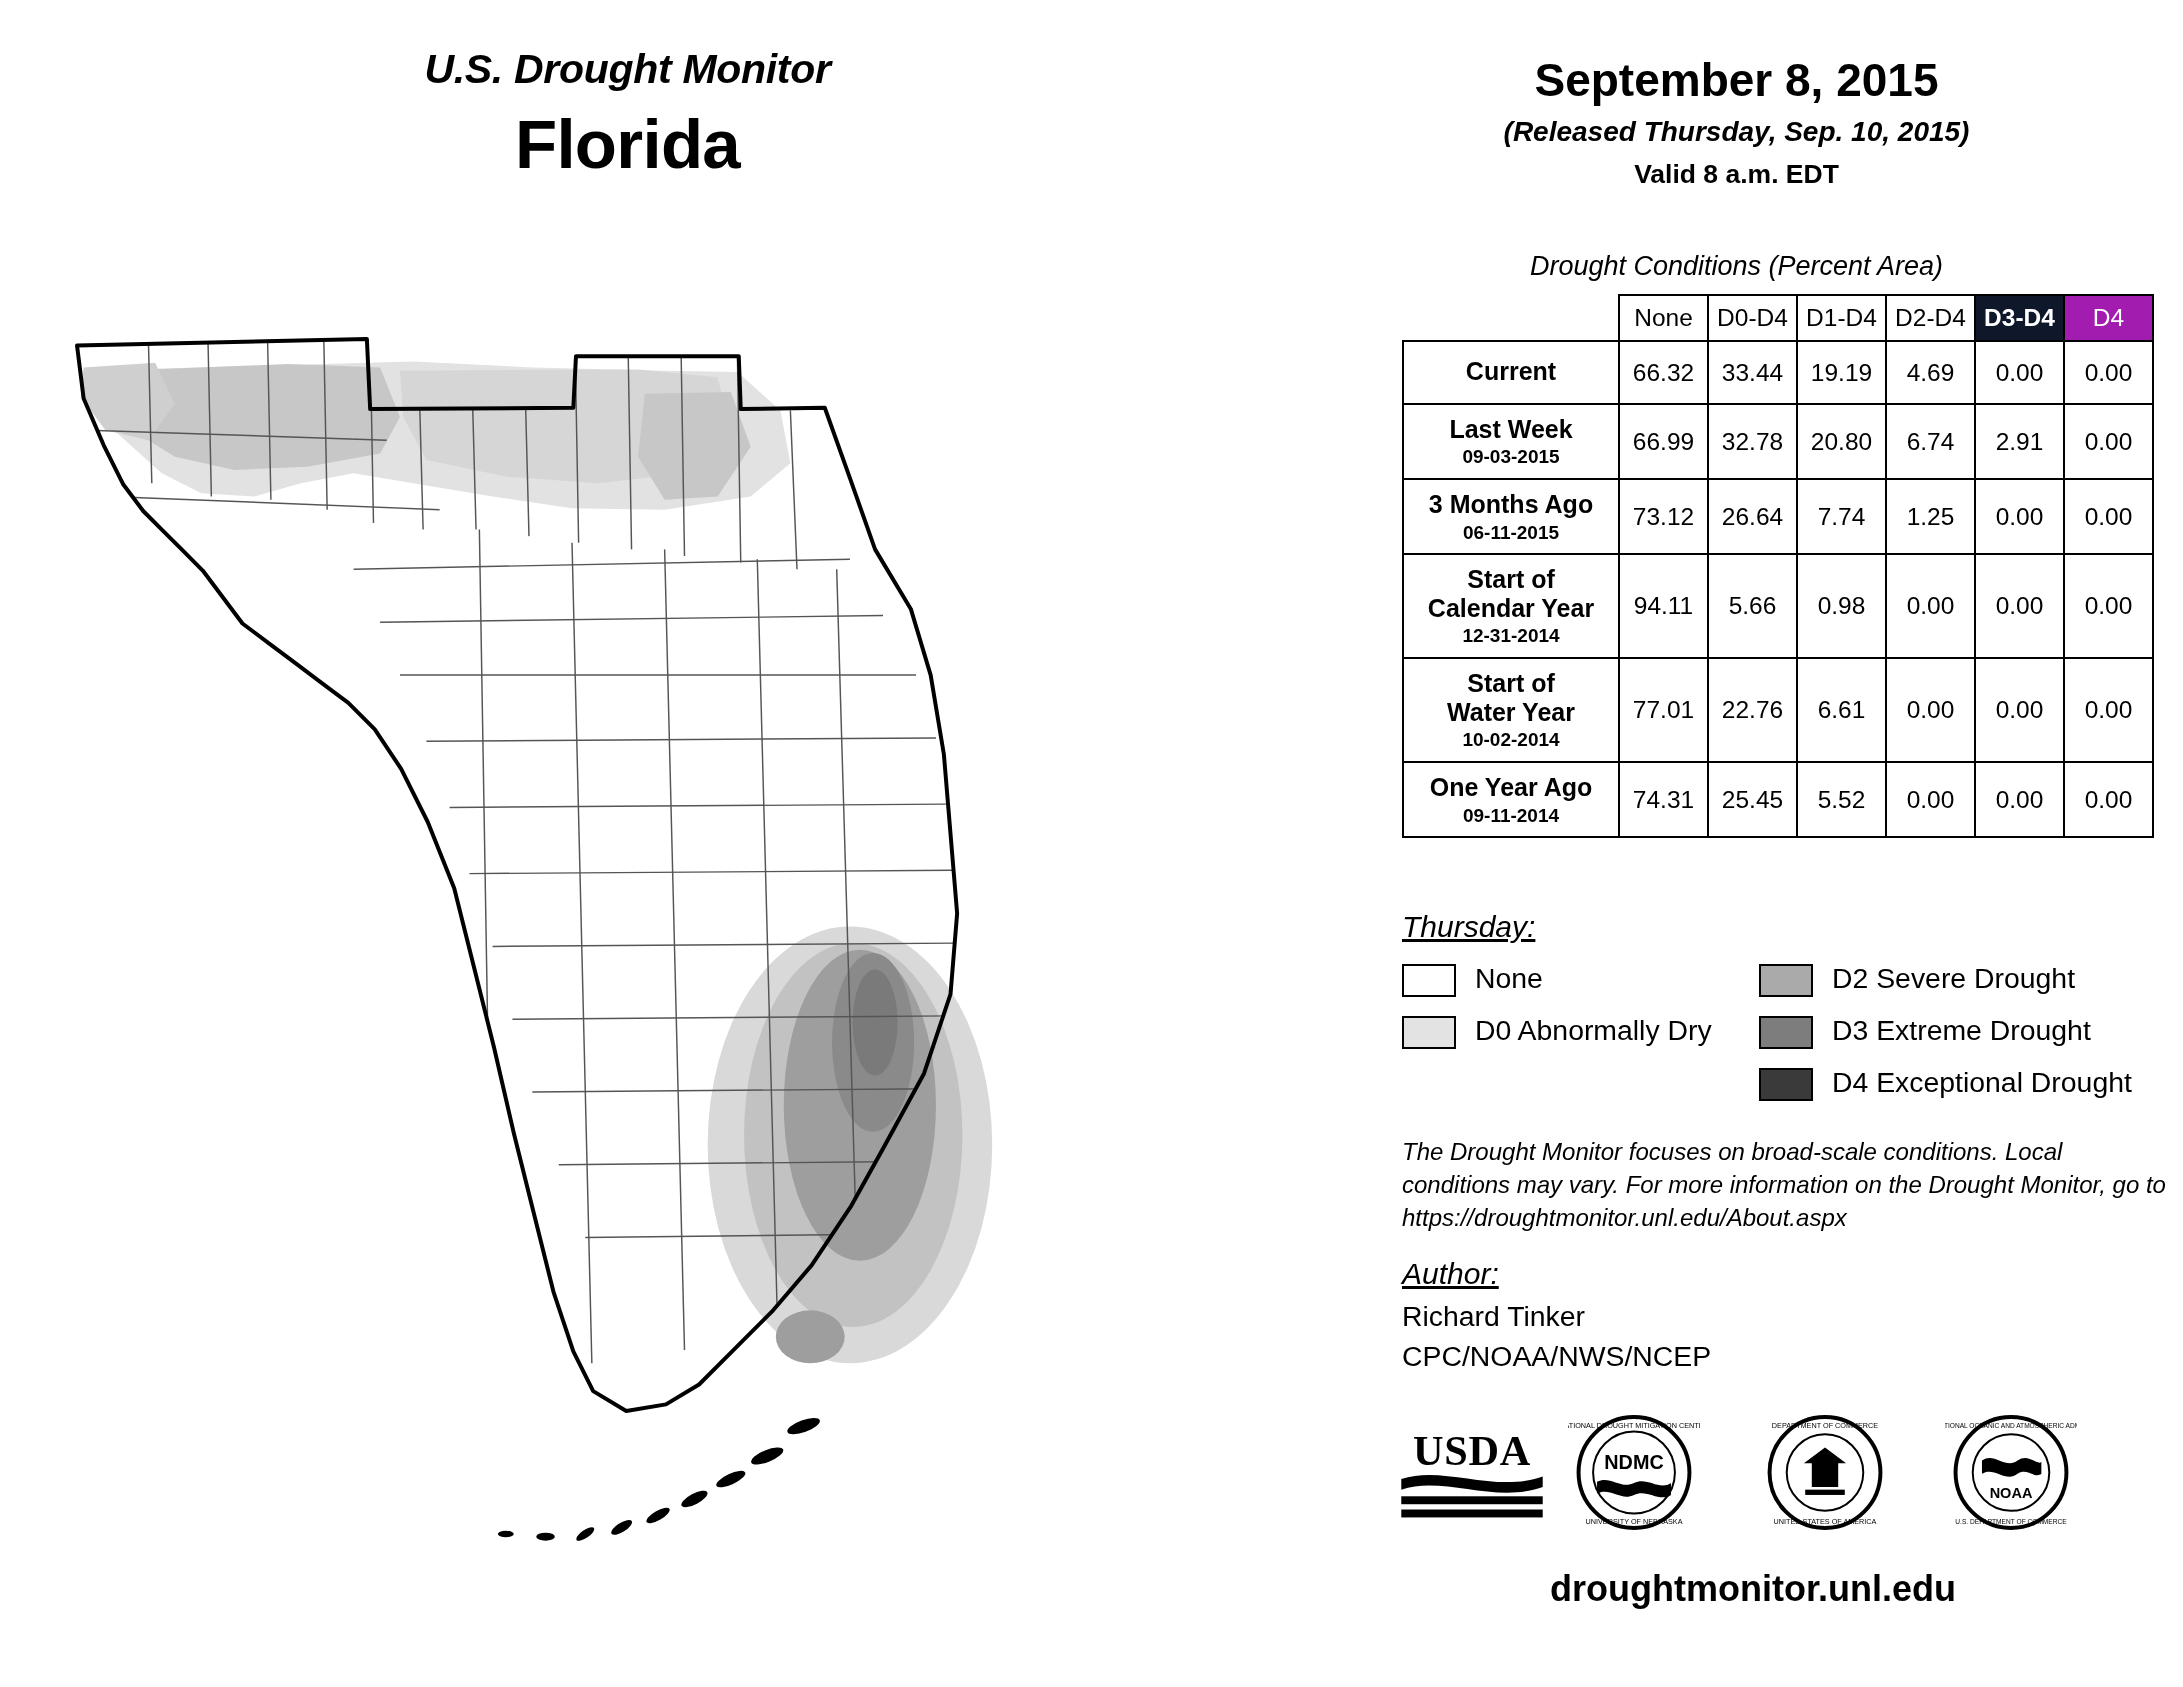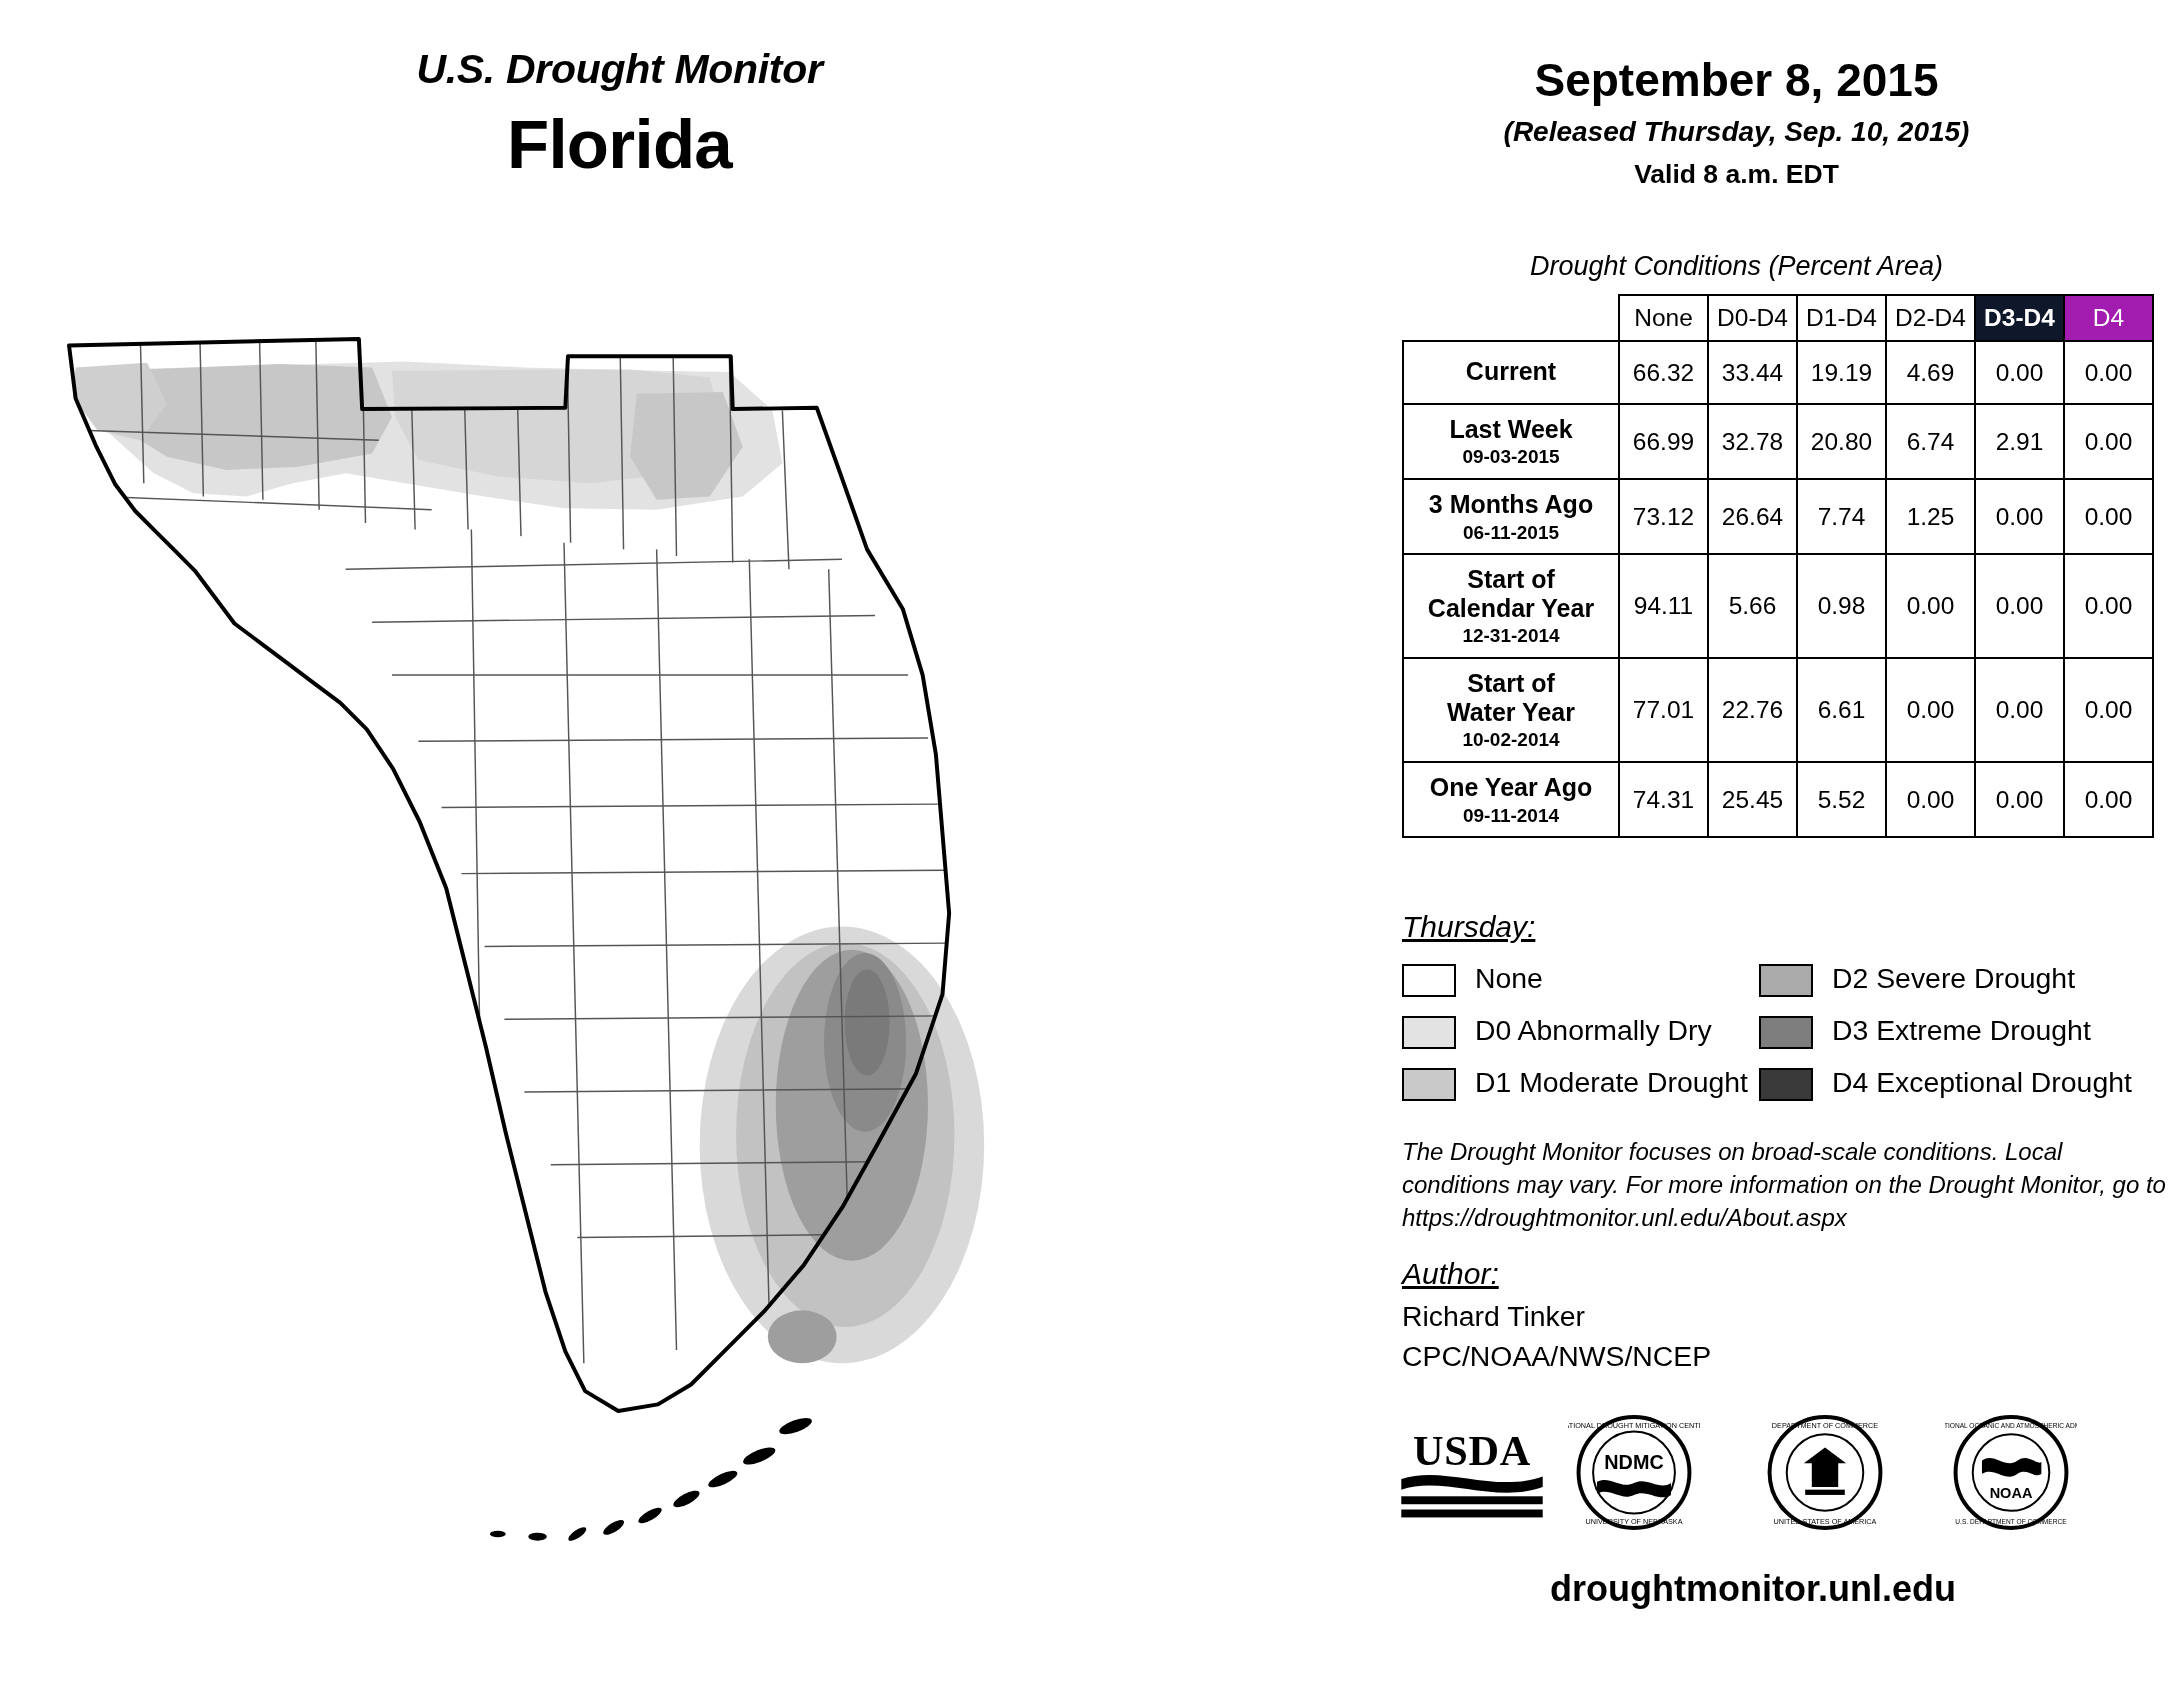--- a/index.html
+++ b/index.html
@@ -12,21 +12,21 @@
     height: 1687px;
     font-family: "Liberation Sans", sans-serif;
     color: #000000;
     position: relative;
     overflow: hidden;
   }
 
   
   #left-panel {
     position: absolute;
-    left: 8px;
+    left: 16px;
     top: 0;
     width: 1323px;
     height: 1687px;
   }
   #map-title-block {
     position: absolute;
     left: 198px;
     top: 46px;
     width: 827px;
     text-align: center;
@@ -465,24 +465,20 @@
   <div id="legend">
     <div class="legend-col col-left">
       <div class="legend-item">
         <span class="swatch" style="background:#ffffff"></span>
         <span class="legend-label">None</span>
       </div>
       <div class="legend-item">
         <span class="swatch" style="background:#e3e3e3"></span>
         <span class="legend-label">D0 Abnormally Dry</span>
       </div>
-      <div class="legend-item">
-        <span class="swatch" style="background:#c9c9c9"></span>
-        <span class="legend-label">D1 Moderate Drought</span>
-      </div>
     </div>
     <div class="legend-col col-right">
       <div class="legend-item">
         <span class="swatch" style="background:#aaaaaa"></span>
         <span class="legend-label">D2 Severe Drought</span>
       </div>
       <div class="legend-item">
         <span class="swatch" style="background:#7d7d7d"></span>
         <span class="legend-label">D3 Extreme Drought</span>
       </div>

